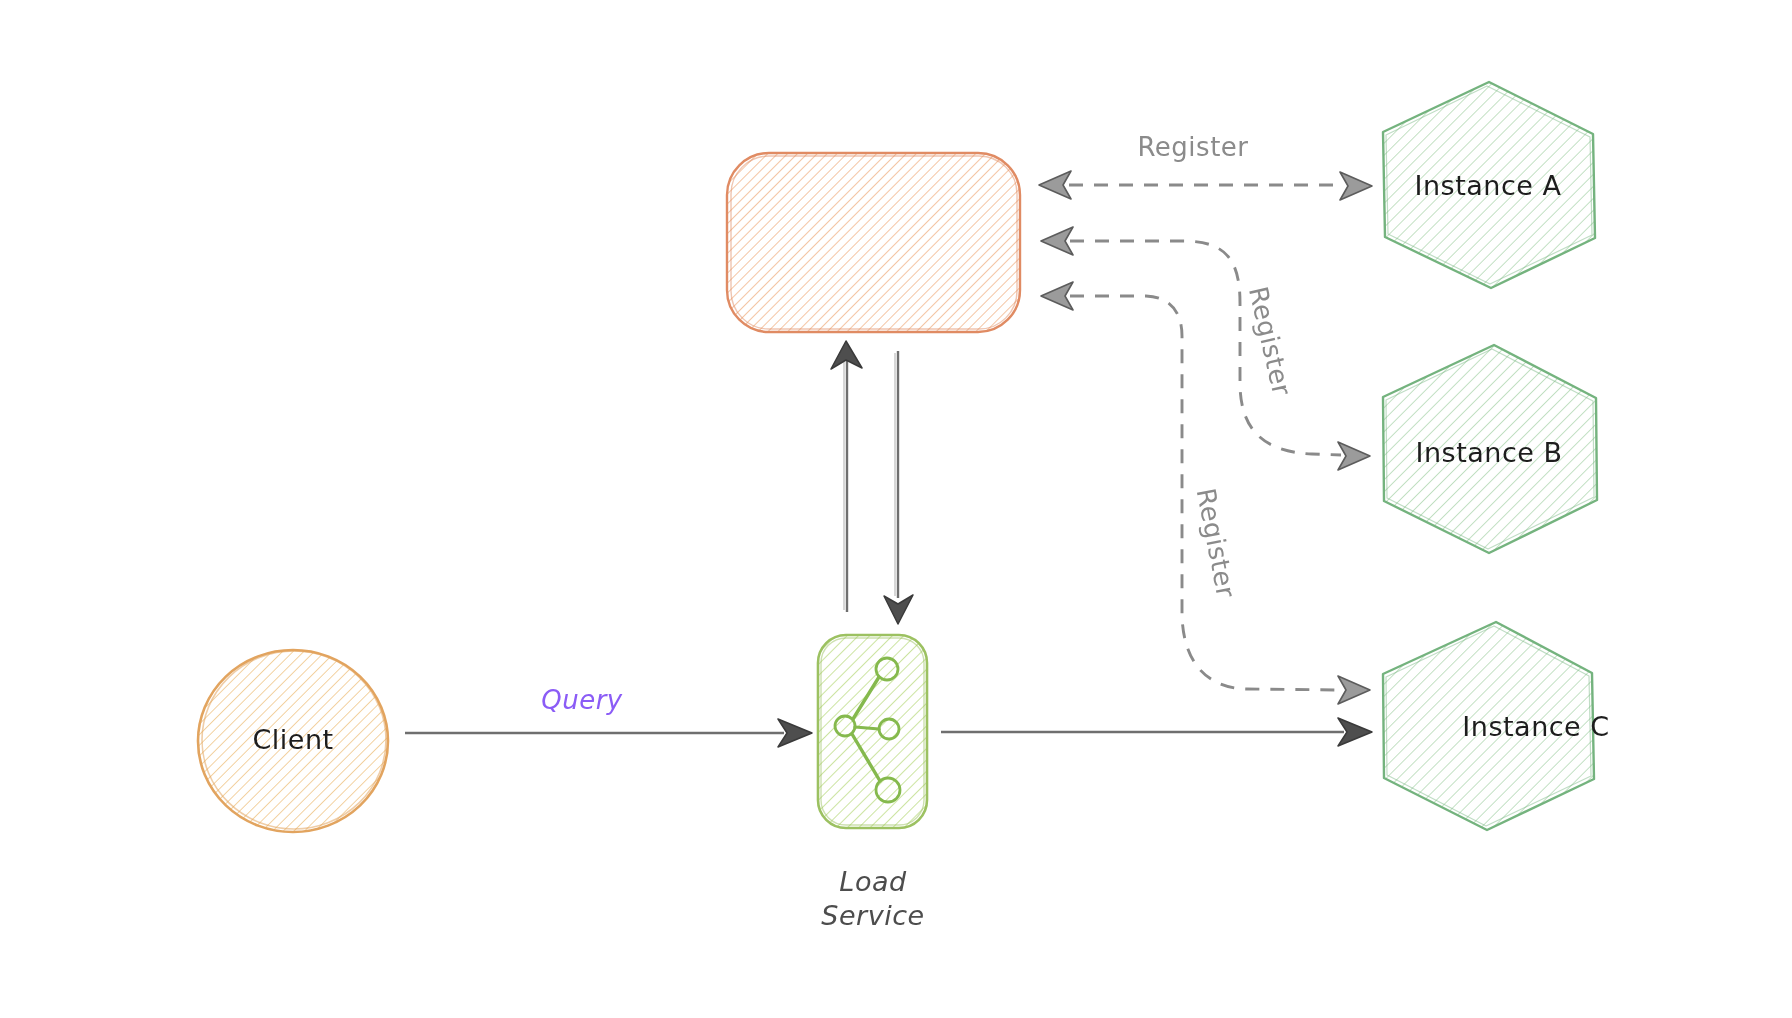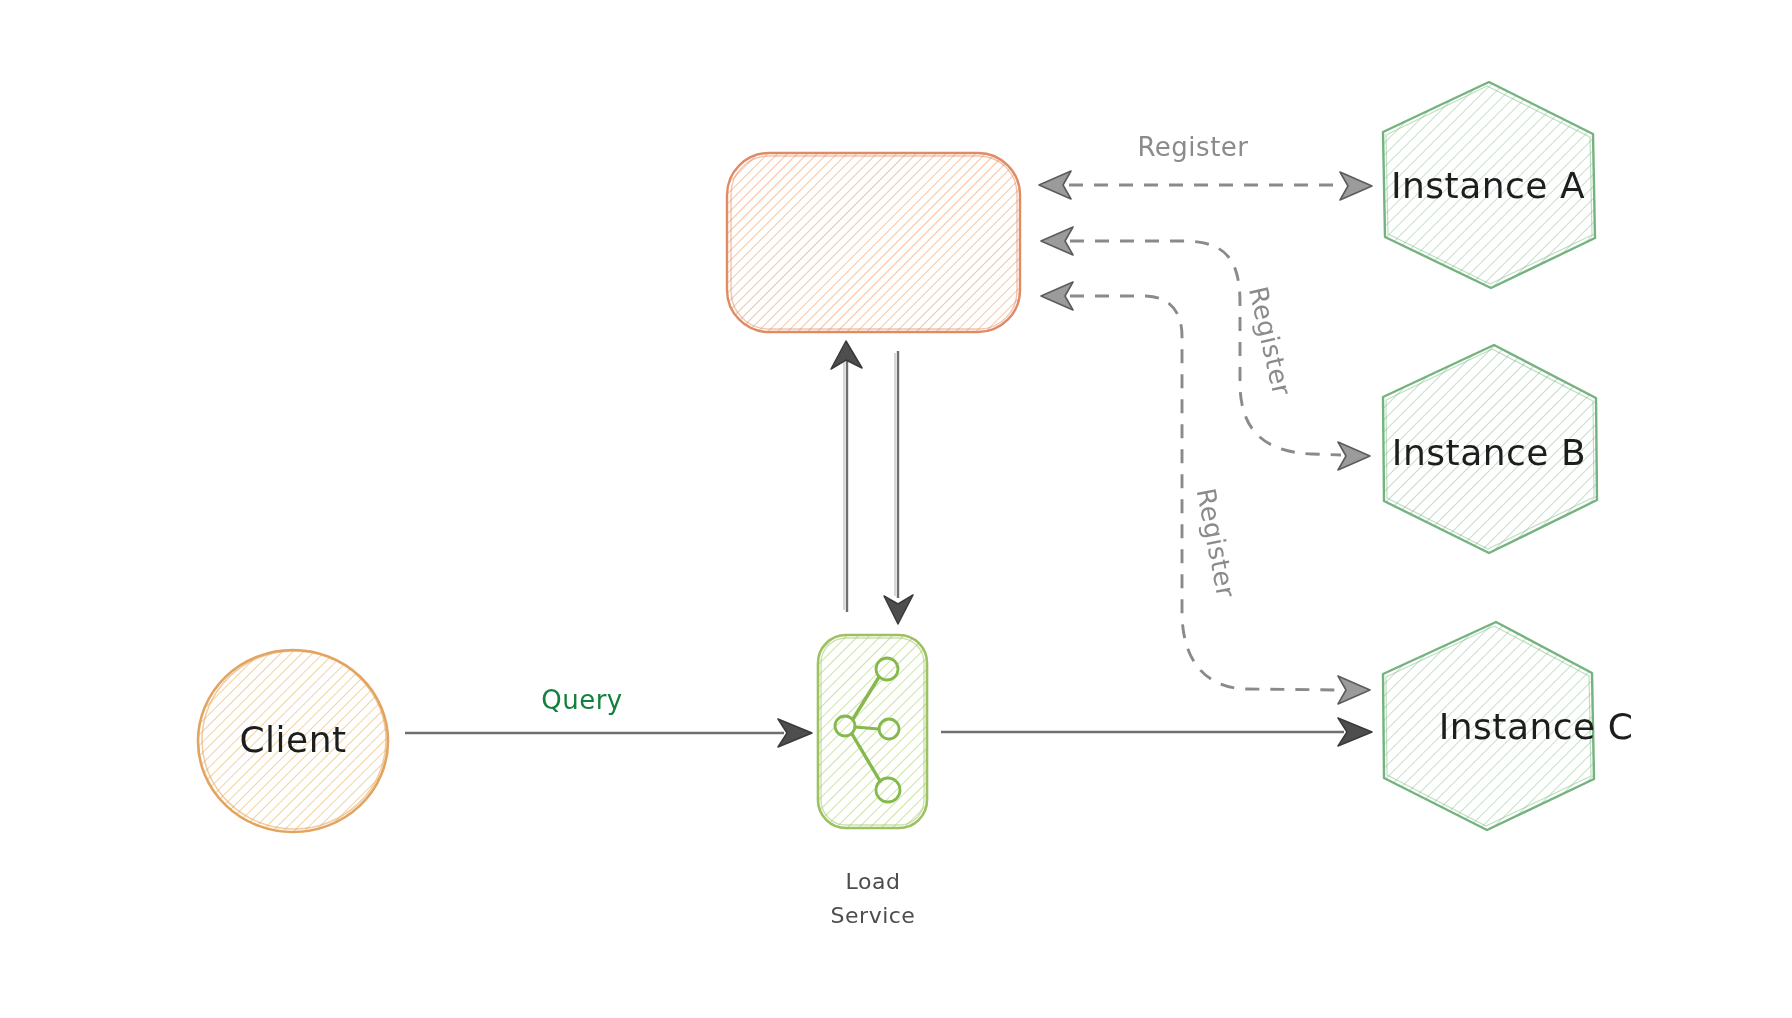--- a/index.html
+++ b/index.html
@@ -13,24 +13,24 @@
   svg.canvas { position: absolute; top: 0; left: 0; }
   .lbl {
     position: absolute;
     transform: translate(-50%, -50%);
     white-space: nowrap;
     text-align: center;
     letter-spacing: 0.5px;
     line-height: 34px;
     pointer-events: none;
   }
-  .node-lbl { color: #1d1d1d; font-size: 36px; }
+  .node-lbl { color: #1d1d1d; font-size: 27px; }
   .edge-lbl { color: #8b8b8b; font-size: 26px; }
-  .query-lbl { color: #15803d; }
-  .lb-lbl { color: #4d4d4d; font-size: 22px; }
+  .query-lbl { color: #8b5cf6; font-style: italic; }
+  .lb-lbl { color: #4d4d4d; font-size: 27px; font-style: italic; }
   .rot77 { transform: translate(-50%, -50%) rotate(77deg); }
   .rot79 { transform: translate(-50%, -50%) rotate(79deg); }
 </style>
 </head>
 <body>
 
 <div class="stage">
 
 <svg class="canvas" width="1792" height="1018" viewBox="0 0 1792 1018">
   <defs>

